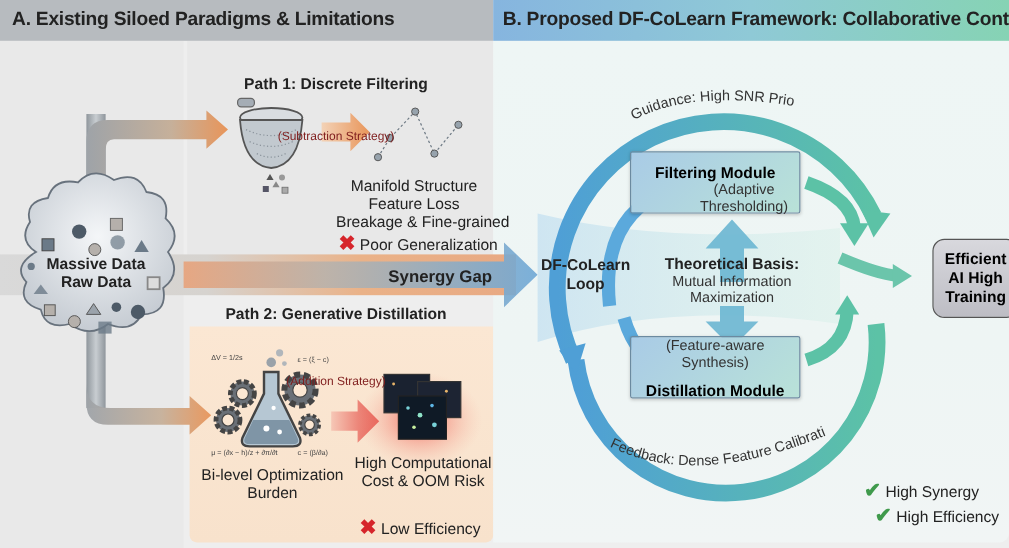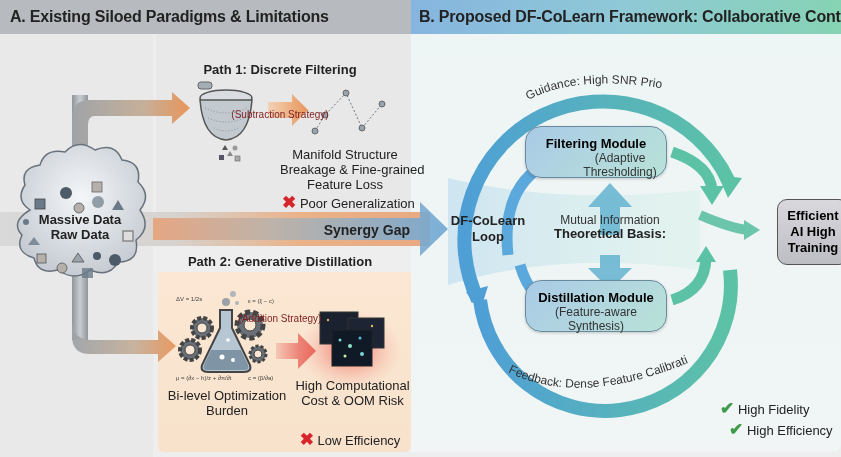--- a/index.html
+++ b/index.html
@@ -12,21 +12,21 @@
   .panelA-top { left:156px; top:34px; width:255px; height:205px; background:#e8e8e8; }
   .panelA-bot { left:158px; top:272px; width:253px; height:180px; background:linear-gradient(180deg,#fbe7d3,#f8e2cc); border-radius:0 0 6px 6px; }
   .panelB { left:411px; top:34px; width:430px; height:418px; background:linear-gradient(180deg,#eef6f5 0%,#eef5f4 60%,#f1f5f5 100%); border-radius:0 0 8px 0; }
   .gapband { left:0; top:212px; width:430px; height:34px; background:linear-gradient(90deg,#d9d9d9 0%,#d6d3cf 40%,#eab288 70%,#e8a983 100%); }
   .t { position:absolute; text-align:center; color:#222; white-space:nowrap; }
   .title-b { font-weight:bold; font-size:13px; }
   .sub { font-size:10px; color:#7f1d1d;margin-top:44px; }
   .lbl { font-size:13px; color:#222; line-height:15px; }
   .xmark { color:#d6252b; font-weight:bold; font-size:17px; }
   .check { color:#3f9a4c; font-weight:bold; font-size:17px; }
-  .module { position:absolute; border-radius:16px; border:1.5px solid #6b8aa0; text-align:center; box-shadow:0 1px 3px rgba(0,0,0,.2); }
+  .module { position:absolute; border-radius:2px; border:1.5px solid #6b8aa0; text-align:center; box-shadow:0 1px 3px rgba(0,0,0,.2); }
   .target { position:absolute; border-radius:10px; border:1.5px solid #555; background:linear-gradient(180deg,#d8d8dd,#bdbdc4); text-align:center; }
   svg { position:absolute; left:0; top:0; }
 </style>
 </head>
 <body>
 
 <div class="abs panelA-left"></div>
 <div class="abs panelA-top"></div>
 <div class="abs panelA-bot"></div>
 <div class="abs panelB"></div>
@@ -211,22 +211,22 @@
   </text>
   <text font-family="Liberation Sans, sans-serif" font-size="12" fill="#333">
     <textPath href="#fArc">Feedback: Dense Feature Calibration</textPath>
   </text>
 </svg>
 
 <div class="t title-b" style="left:165px; top:50px; width:230px;margin-top:12px;">Path 1: Discrete Filtering</div>
 <div class="t sub" style="left:165px; top:65px; width:230px;">(Subtraction Strategy)</div>
 <div class="t lbl" style="left:280px; top:147px; width:130px;">
   <div>Manifold Structure</div>
+  <div>Feature Loss</div>
   <div>Breakage &amp; Fine-grained</div>
-  <div>Feature Loss</div>
 </div>
 <div class="t" style="left:282px; top:192px; width:130px; font-size:13px;">
   <span class="xmark">✖</span>
   <span>Poor Generalization</span>
 </div>
 
 <div class="t" style="left:30px; top:212px; width:100px; font-weight:bold; font-size:13px; line-height:15px;">
   <div>Massive Data</div>
   <div>Raw Data</div>
 </div>
@@ -258,37 +258,38 @@
   <div>DF-CoLearn</div>
   <div>Loop</div>
 </div>
 
 <div class="module" style="left:525px; top:126px; width:140px; height:50px; background:linear-gradient(135deg,#a9cbe6,#b9e2d8);">
   <div style="font-weight:bold; font-size:13px; margin-top:9px;">Filtering Module</div>
   <div style="font-size:12px; color:#333;padding-left:48px;">(Adaptive Thresholding)</div>
 </div>
 
 <div class="t" style="left:540px; top:213px; width:140px; font-size:12px; line-height:14px; color:#333;">
+  <div style="font-weight:bold; font-size:13px; color:#222;">Theoretical Basis:</div>
   <div>Mutual Information</div>
-  <div style="font-weight:bold; font-size:13px; color:#222;">Theoretical Basis:</div>
+  <div>Maximization</div>
 </div>
 
 <div class="module" style="left:525px; top:280px; width:140px; height:50px; background:linear-gradient(135deg,#a9cbe6,#b9e2d8);">
+  <div style="font-size:12px; color:#333;">(Feature-aware Synthesis)</div>
   <div style="font-weight:bold; font-size:13px; margin-top:9px;">Distillation Module</div>
-  <div style="font-size:12px; color:#333;">(Feature-aware Synthesis)</div>
 </div>
 
 <div class="target" style="left:777px; top:199px; width:70px; height:64px;">
   <div style="font-weight:bold; font-size:13px; line-height:16px; margin-top:8px;">
     <div>Efficient</div>
     <div>AI High</div>
     <div>Training</div>
   </div>
 </div>
 
 <div class="t" style="left:720px; top:398px; font-size:13px; text-align:left;">
   <span class="check">✔</span>
-  <span>High Fidelity</span>
+  <span>High Synergy</span>
 </div>
 <div class="t" style="left:729px; top:419px; font-size:13px; text-align:left;">
   <span class="check">✔</span>
   <span>High Efficiency</span>
 </div>
 
 </body></html>

